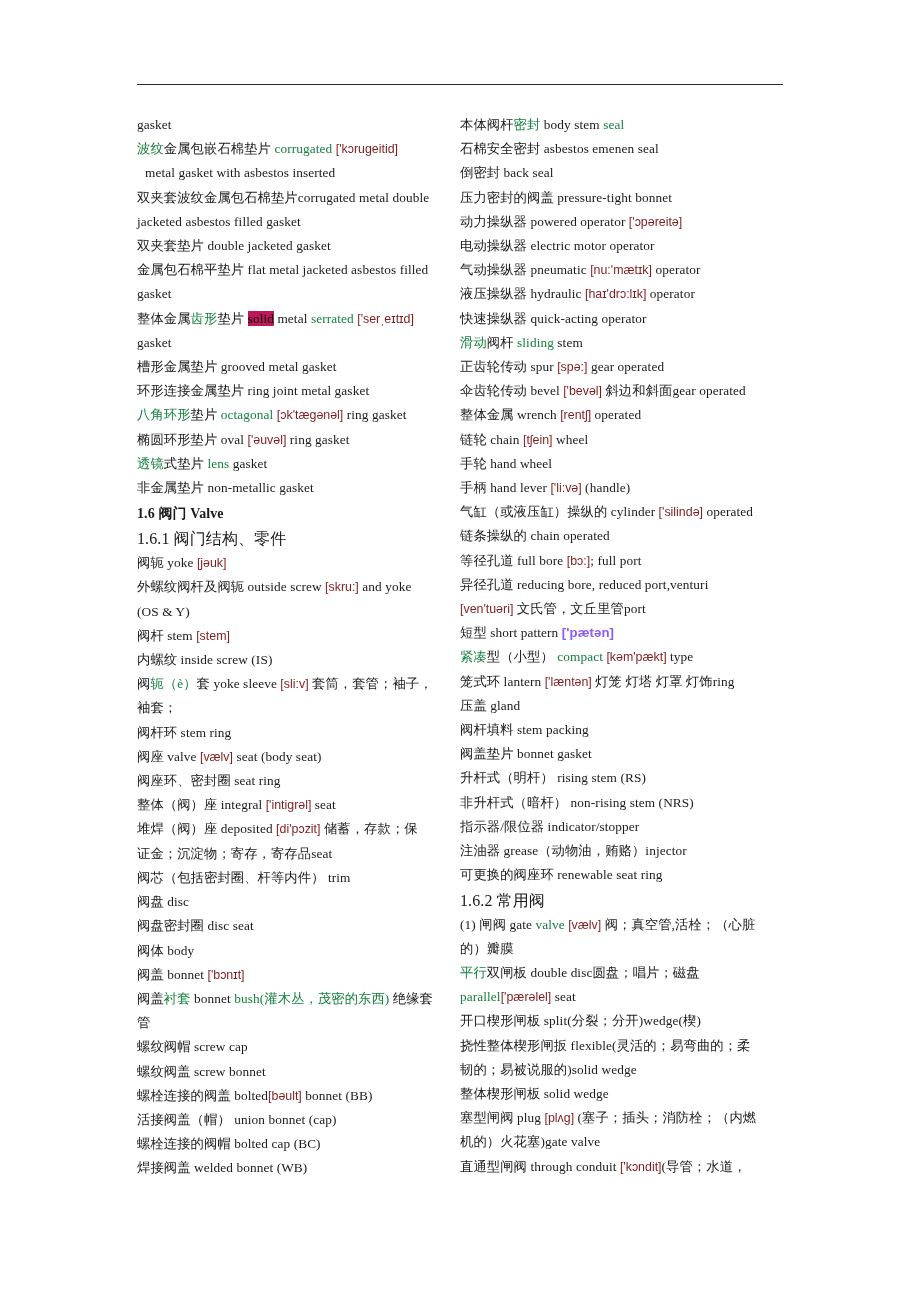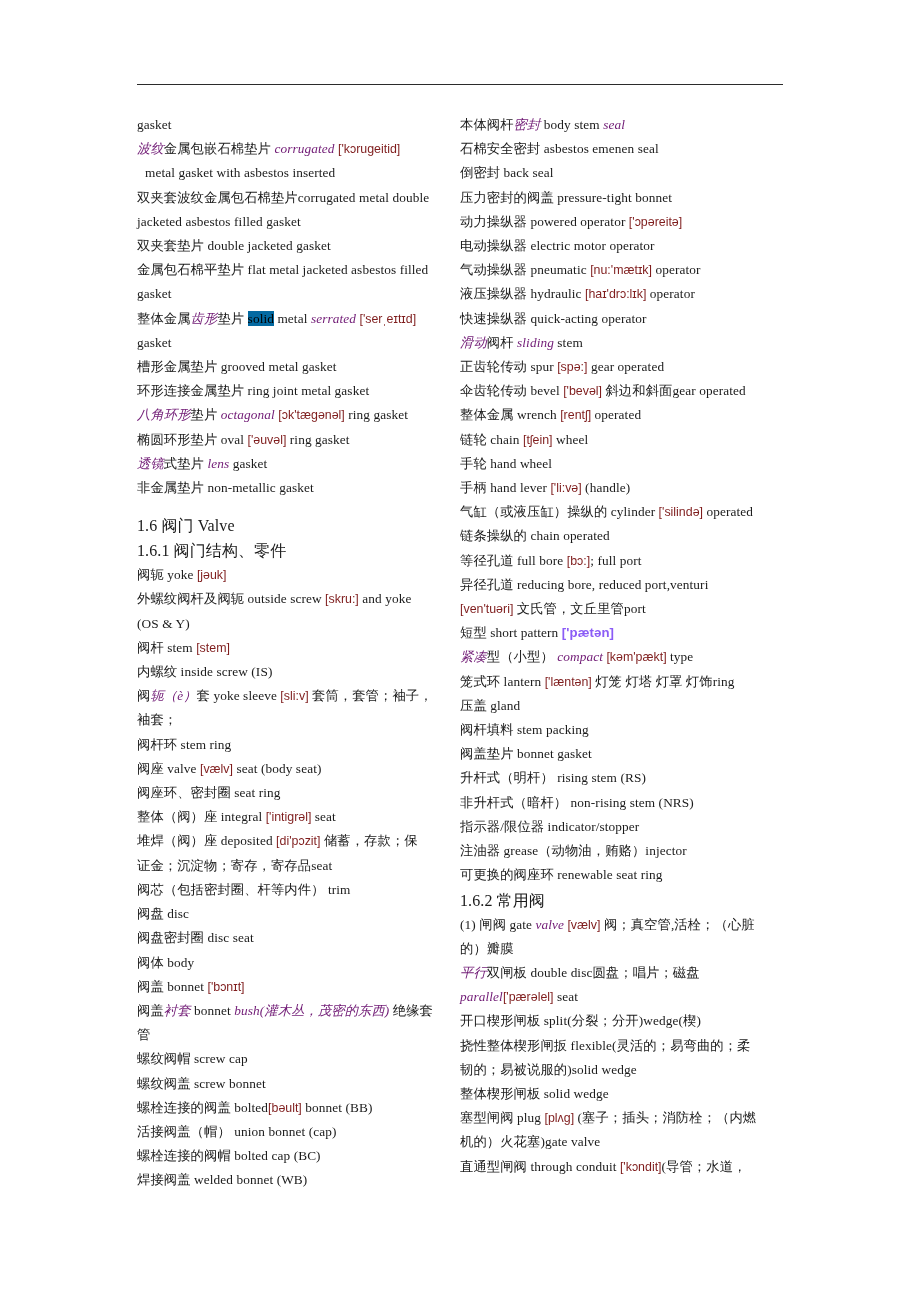--- a/index.html
+++ b/index.html
@@ -33,43 +33,43 @@
   .line {
     font-size:13.3px;
     line-height:24.2px;
     white-space:normal;
     word-break:break-word;
     letter-spacing:0.1px;
   }
   .line.indent { padding-left:8px; }
 
   
-  .r { color:#701a75;font-style:italic; }
+  .r { color:#15803d; }
   
   .ph {
     color:#7f1d1d;
     font-family:"Liberation Sans","DejaVu Sans",sans-serif;
     font-size:12.4px;
     letter-spacing:0;
   }
   .ph-b {
     color:#8b5cf6;
     font-family:"Liberation Sans","DejaVu Sans",sans-serif;
     font-size:13.2px;
     font-weight:bold;
   }
   
-  .hl { background:#0369a1; color:#000000;font-family:Liberation Serif, serif; }
+  .hl { background:#be185d; color:#000000;font-family:Liberation Serif, serif; }
 
   
   .h-sec {
-    font-size:16px;
-    font-weight:normal;
+    font-size:14px;
+    font-weight:bold;
     line-height:25px;
-    margin-top:13px;
+    margin-top:1px;
   }
   .h-sub {
     font-size:16px;
     line-height:25px;
   }
 </style>
 </head>
 <body>
 
 <div class="page">

